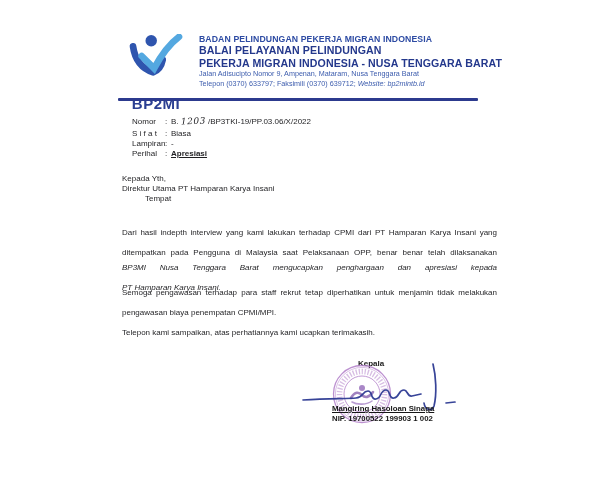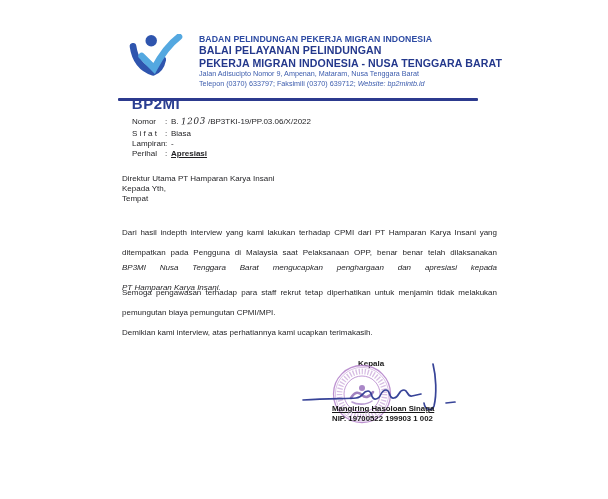--- a/index.html
+++ b/index.html
@@ -32,21 +32,21 @@
 
   
   .meta-row{left:132px;font-size:8px;white-space:nowrap;}
   .m-label{display:inline-block;width:33px;}
   .m-colon{display:inline-block;width:6px;}
   .m-hand{font-family:"DejaVu Serif", serif;font-style:italic;font-size:9px;letter-spacing:.5px;display:inline-block;transform:rotate(-2deg);color:#2a2a2e;}
   .m-perihal{font-weight:bold;text-decoration:underline;}
 
   
   .recipient{left:122px;top:174px;font-size:8px;line-height:10px;}
-  .recipient .tempat{}
+  .recipient .tempat{margin-left:23px;}
 
   
   .para{left:122px;width:375px;font-size:8px;line-height:10px;}
   .jline{display:block;text-align:justify;}
   .jline::after{content:"";display:inline-block;width:100%;height:0;}
   .p1{top:228px;}
   .p2{top:263px;font-style:italic;}
   .p3{top:288px;}
   .closing{top:328px;}
   .bold-ul{font-weight:bold;text-decoration:underline;}
@@ -86,41 +86,41 @@
   <span class="m-label">S i f a t</span><span class="m-colon">:</span><span>Biasa</span>
 </div>
 <div class="abs meta-row" style="top:139px">
   <span class="m-label">Lampiran</span><span class="m-colon">:</span><span>-</span>
 </div>
 <div class="abs meta-row" style="top:149px">
   <span class="m-label">Perihal</span><span class="m-colon">:</span><span class="m-perihal">Apresiasi</span>
 </div>
 
 <div class="abs recipient">
+  <div>Kepada Yth,</div>
   <div>Direktur Utama PT Hamparan Karya Insani</div>
-  <div>Kepada Yth,</div>
   <div class="tempat">Tempat</div>
 </div>
 
 <div class="abs para p1">
   <span class="jline">Dari hasil indepth interview yang kami lakukan terhadap CPMI dari PT Hamparan Karya Insani yang</span>
   <span class="jline">ditempatkan pada Pengguna di Malaysia saat Pelaksanaan OPP, benar benar telah dilaksanakan</span>
 </div>
 
 <div class="abs para p2">
   <span class="jline">BP3MI Nusa Tenggara Barat mengucapkan penghargaan dan apresiasi kepada</span>
   <span>PT Hamparan Karya Insani.</span>
 </div>
 
 <div class="abs para p3">
   <span class="jline">Semoga pengawasan terhadap para staff rekrut tetap diperhatikan untuk menjamin tidak melakukan</span>
-  <span>pemungutan biaya pemungutan CPMI/MPI.</span>
+  <span>pengawasan biaya penempatan CPMI/MPI.</span>
 </div>
 
-<div class="abs para closing">Demikian kami interview, atas perhatiannya kami ucapkan terimakasih.</div>
+<div class="abs para closing">Telepon kami sampaikan, atas perhatiannya kami ucapkan terimakasih.</div>
 
 <div class="abs kepala">Kepala</div>
 
 <svg class="abs sig-art" viewBox="0 0 170 70" aria-hidden="true">
 
   <g>
     <circle cx="67" cy="36" r="28.5" fill="none" stroke="var(--stamp-purple)" stroke-width="1.3" opacity=".85"></circle>
     <circle cx="67" cy="36" r="26.6" fill="none" stroke="var(--stamp-purple)" stroke-width=".6" opacity=".8"></circle>
     <circle cx="67" cy="36" r="22.5" fill="none" stroke="var(--stamp-purple)" stroke-width="5.5" stroke-dasharray="1.3 1.7" opacity=".5"></circle>
     <circle cx="67" cy="36" r="18" fill="none" stroke="var(--stamp-purple)" stroke-width=".9" opacity=".85"></circle>

